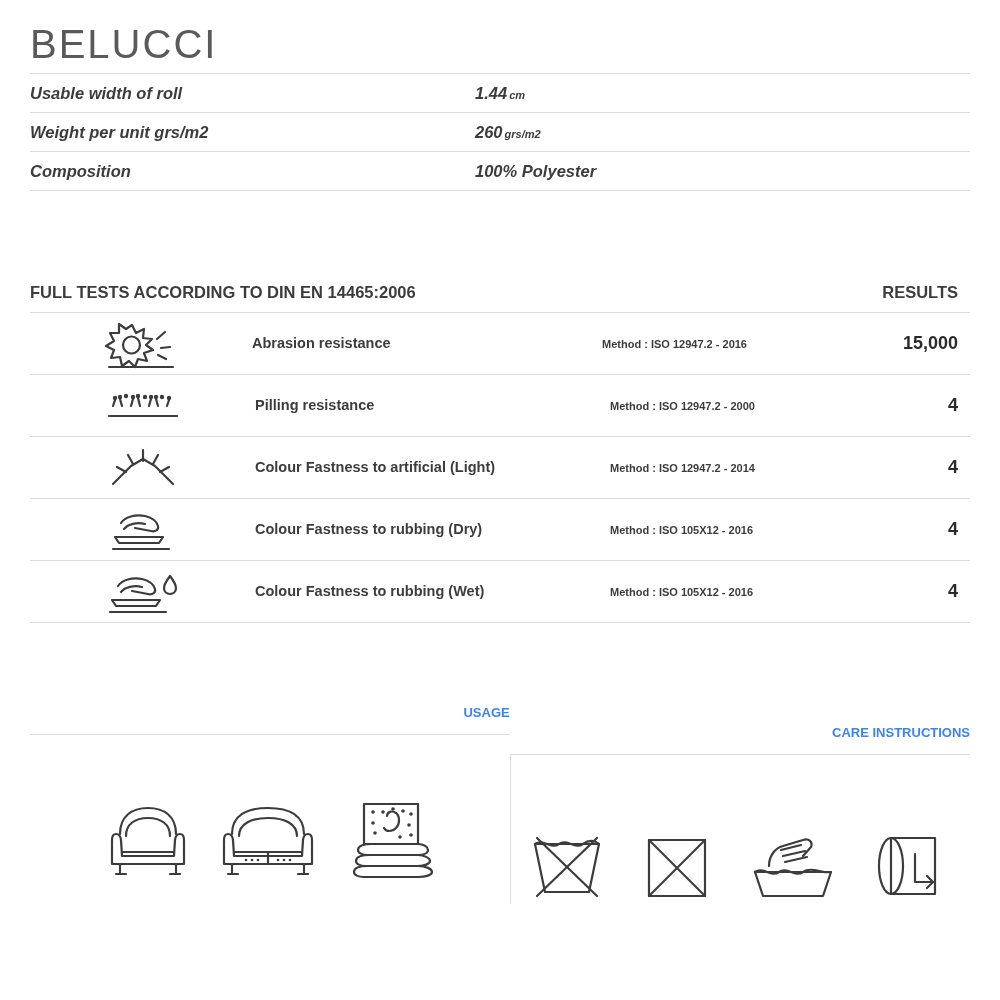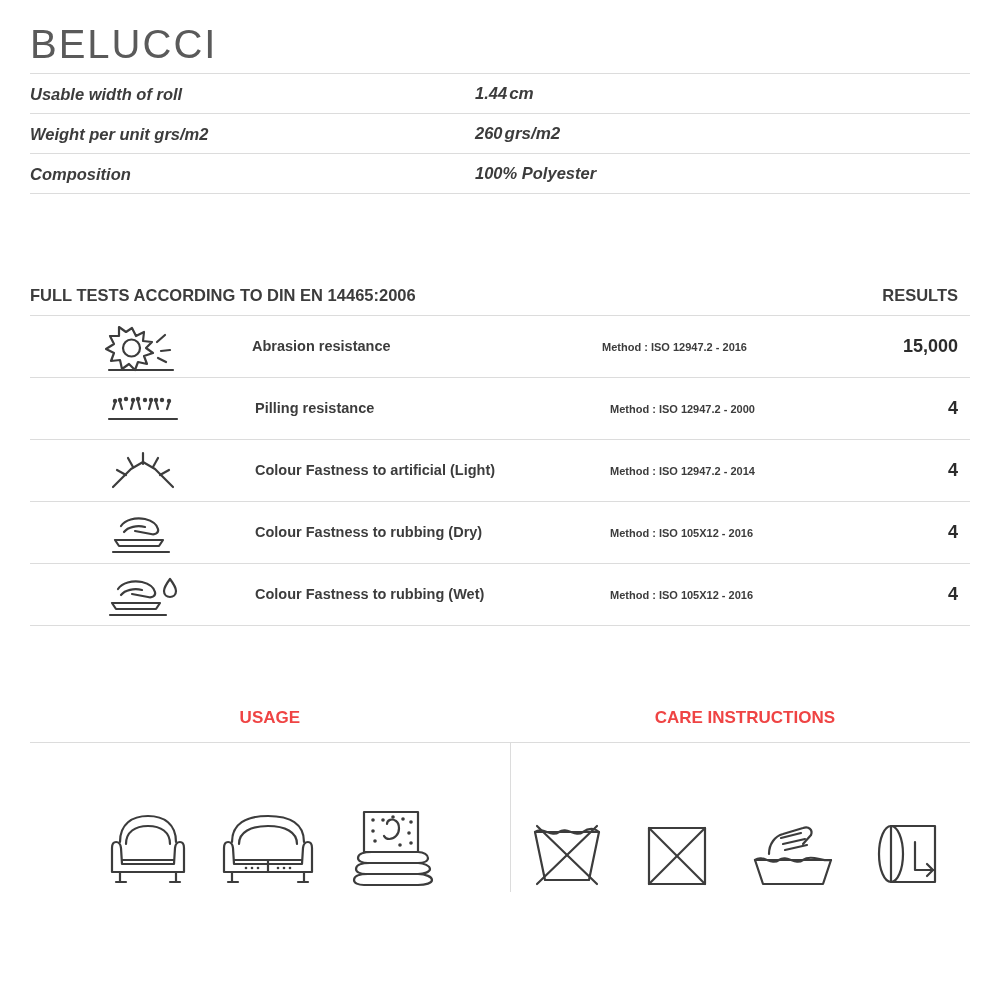--- a/index.html
+++ b/index.html
@@ -37,21 +37,21 @@
   .spec-table td {
     padding: 10px 0 9px 0;
     font-size: 16.5px;
     font-weight: bold;
     color: #3c3c3c;
     font-style: italic;
   }
   .spec-table td.label { width: 445px; }
   .spec-table td.value { }
   .unit {
-    font-size: 17px;
+    font-size: 11px;
     font-weight: bold;
     color: #3c3c3c;
     margin-left: 2px;
   }
 
   
   .tests-wrap { margin-top: 92px; }
   .tests-head {
     display: flex;
     align-items: flex-end;
@@ -98,26 +98,26 @@
     color: #2b2b2b;
   }
 
   
   .bottom {
     display: flex;
     margin-top: 82px;
   }
   .bottom-col { position: relative; }
   .usage-col { width: 495px; }
-  .care-col  { width: 475px; }
+  .care-col  { width: 475px; margin-top: 20px; }
   .col-title {
-    text-align: center;
-    font-size: 17px;
-    font-weight: bold;
-    color: #ef4444;
+    text-align: right;
+    font-size: 13px;
+    font-weight: bold;
+    color: #3b82f6;
     padding-bottom: 14px;
   }
   .care-col .col-title { padding-left: 10px; }
   .col-body {
     border-top: 1px solid #dcdcdc;
     padding-top: 36px;
     display: flex;
     align-items: flex-end;
     justify-content: center;
     gap: 22px;

